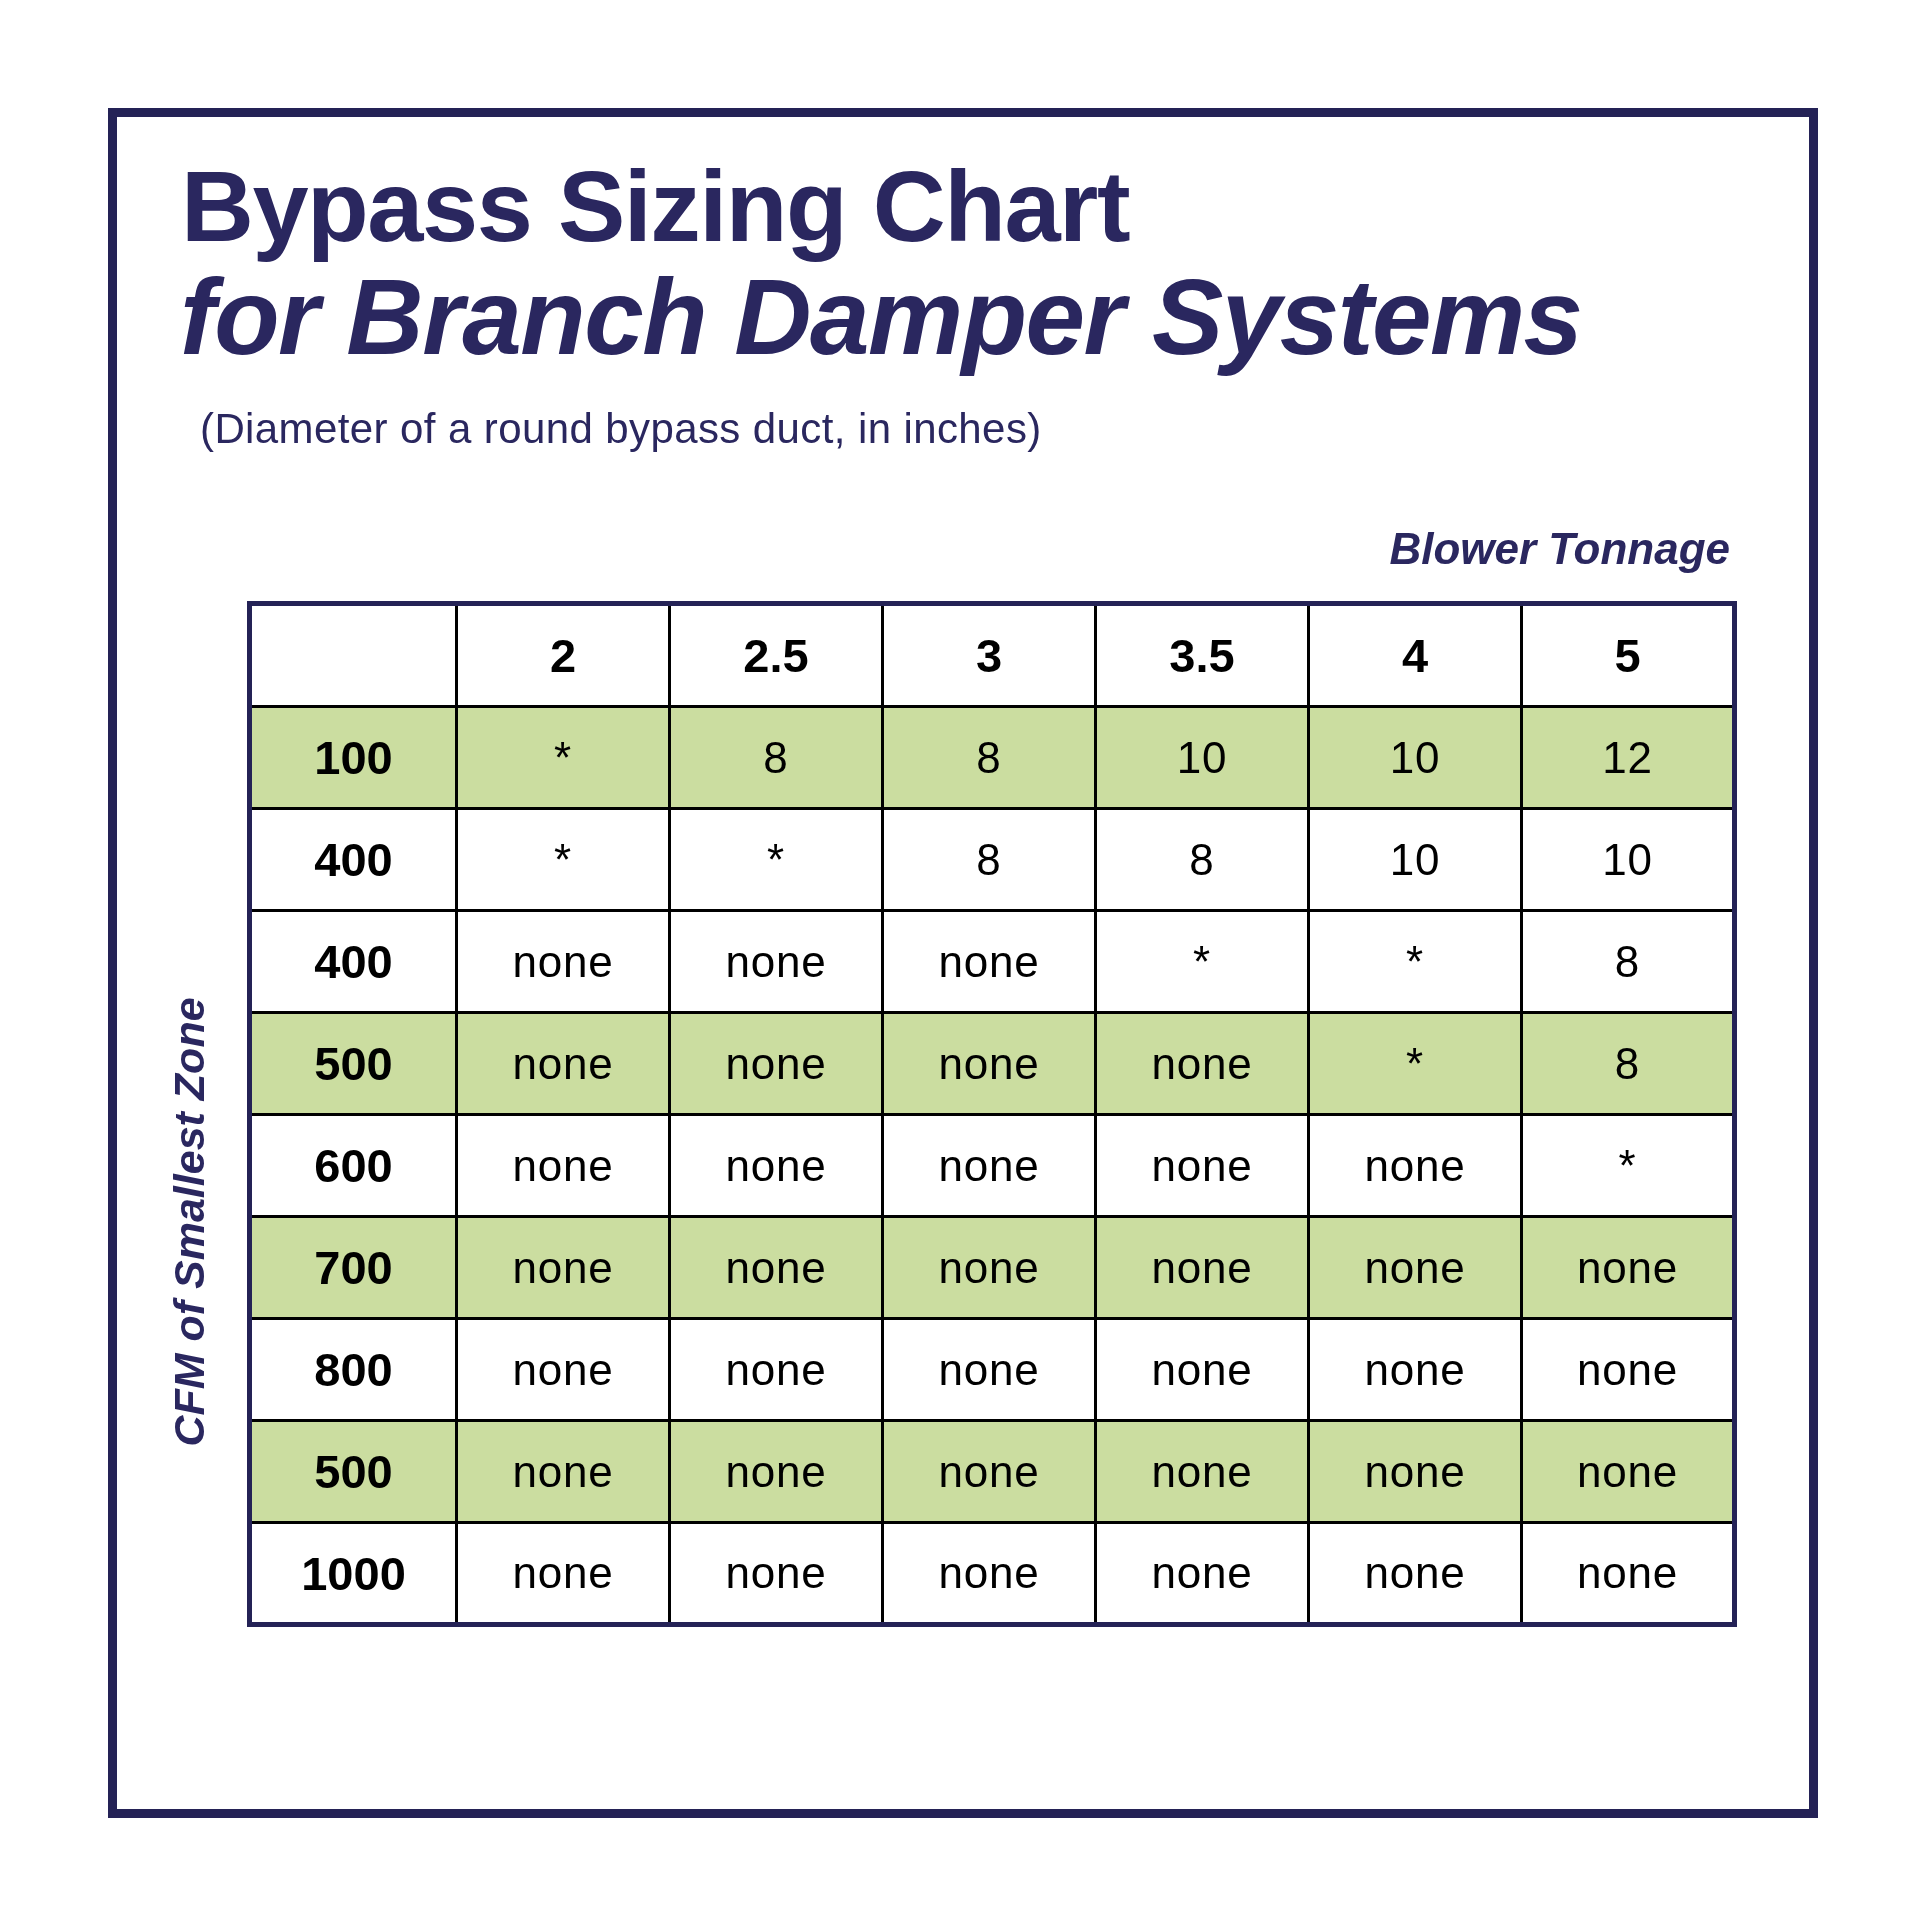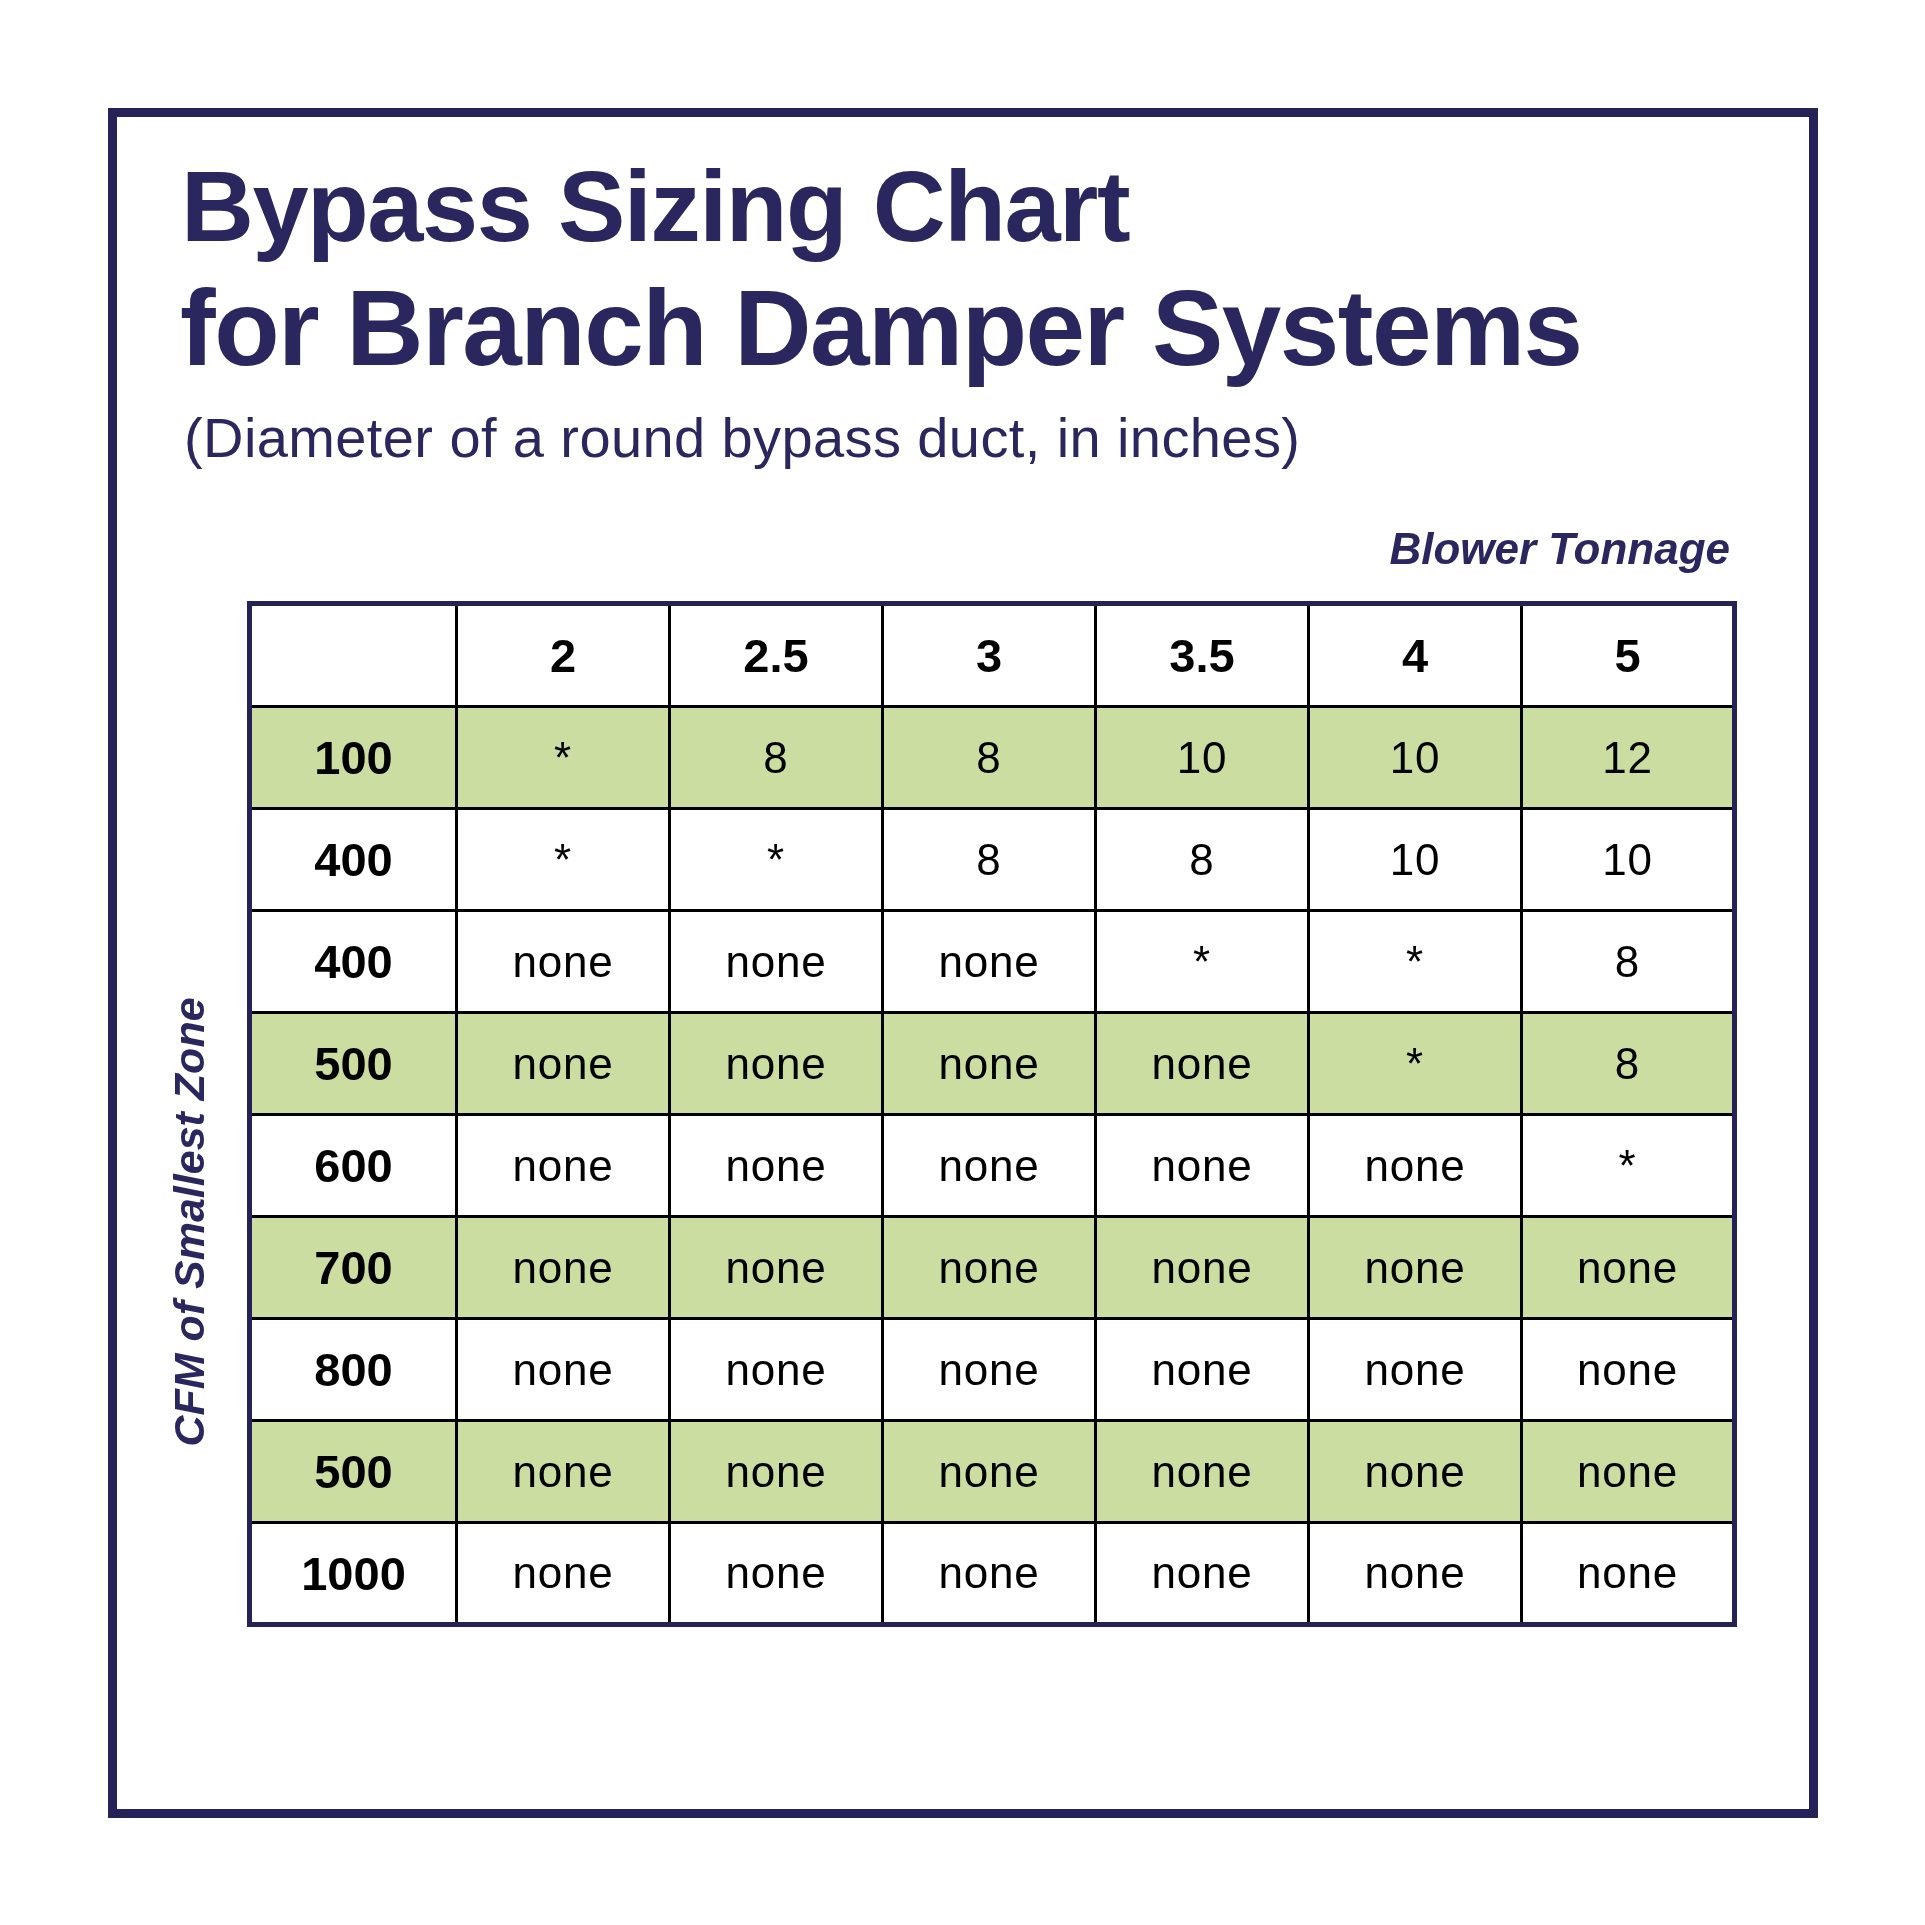--- a/index.html
+++ b/index.html
@@ -11,27 +11,27 @@
   .frame{
     position:absolute;left:108px;top:108px;width:1710px;height:1710px;
     border:9.8px solid var(--frame,#242256);box-sizing:border-box;
   }
   .title1{
     position:absolute;left:181px;top:156px;
     font-size:101px;font-weight:800;color:var(--navy,#2a275f);
     letter-spacing:-1.5px;line-height:1.0;white-space:nowrap;
   }
   .title2{
-    position:absolute;left:180px;top:275px;
-    font-size:107px;font-weight:900;color:var(--navy,#2a275f);
+    position:absolute;left:180px;top:264px;
+    font-size:107px;font-weight:900;font-style:italic;color:var(--navy,#2a275f);
     letter-spacing:-1.5px;line-height:1.0;white-space:nowrap;
   }
   .subtitle{
-    position:absolute;left:184px;top:405px;
-    font-size:56px;font-weight:400;color:var(--navy,#2a275f);
+    position:absolute;left:200px;top:405px;
+    font-size:42px;font-weight:400;color:var(--navy,#2a275f);
     letter-spacing:0.4px;white-space:nowrap;
   }
   .col-axis-label{
     position:absolute;left:247px;top:524px;width:1483px;
     font-size:44px;font-weight:700;font-style:italic;color:var(--navy,#2a275f);
     text-align:right;white-space:nowrap;
   }
   .row-axis-label{
     position:absolute;left:-113px;top:1192px;width:604px;height:60px;
     transform:rotate(-90deg);

